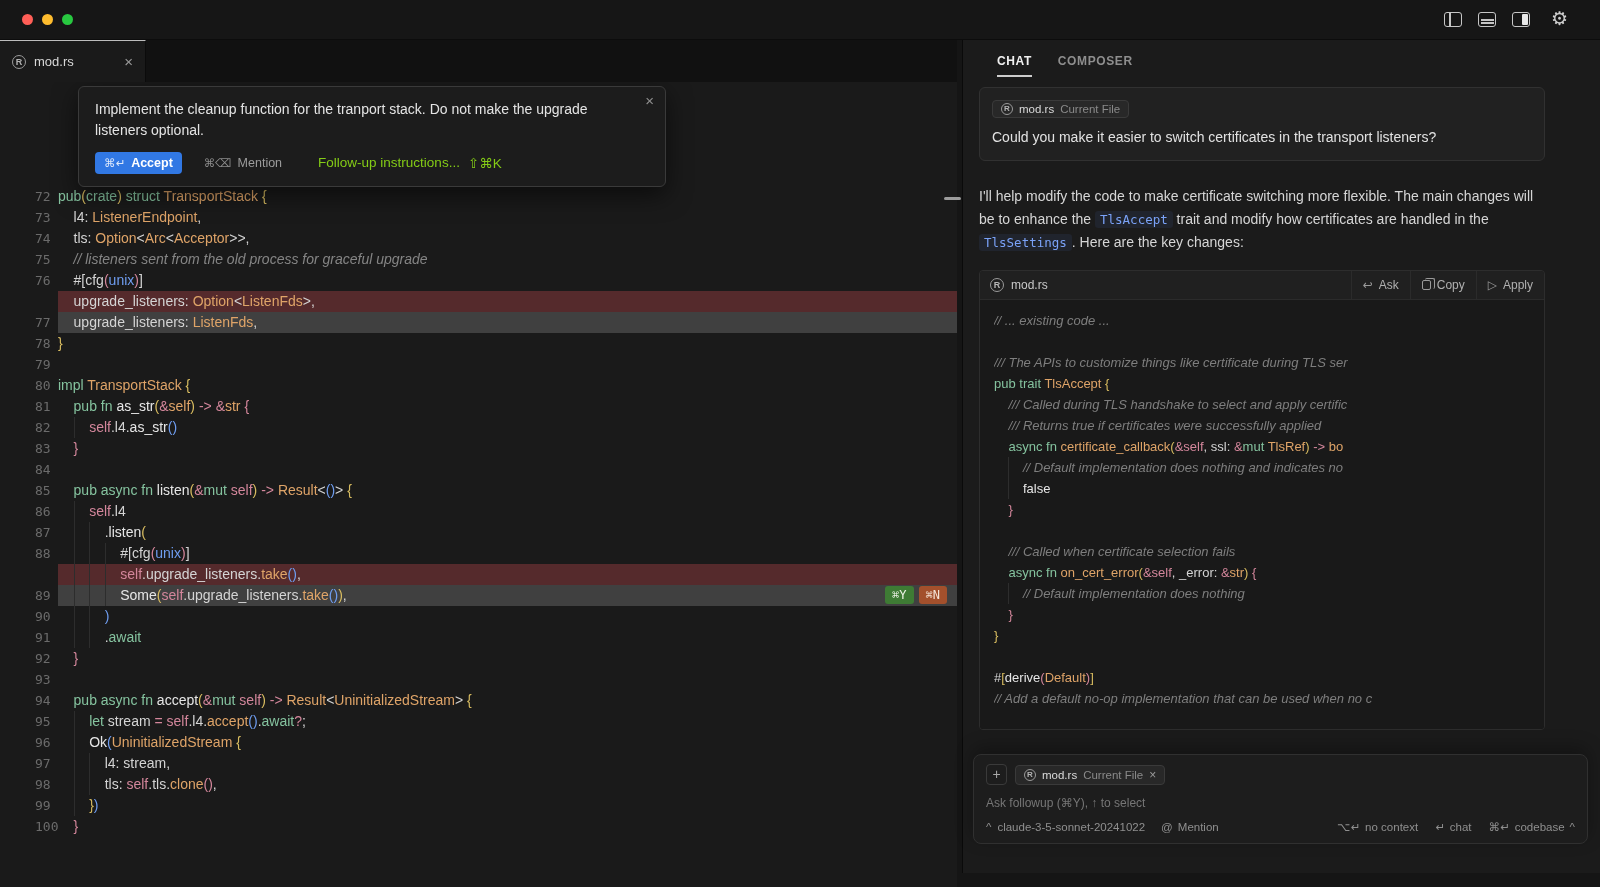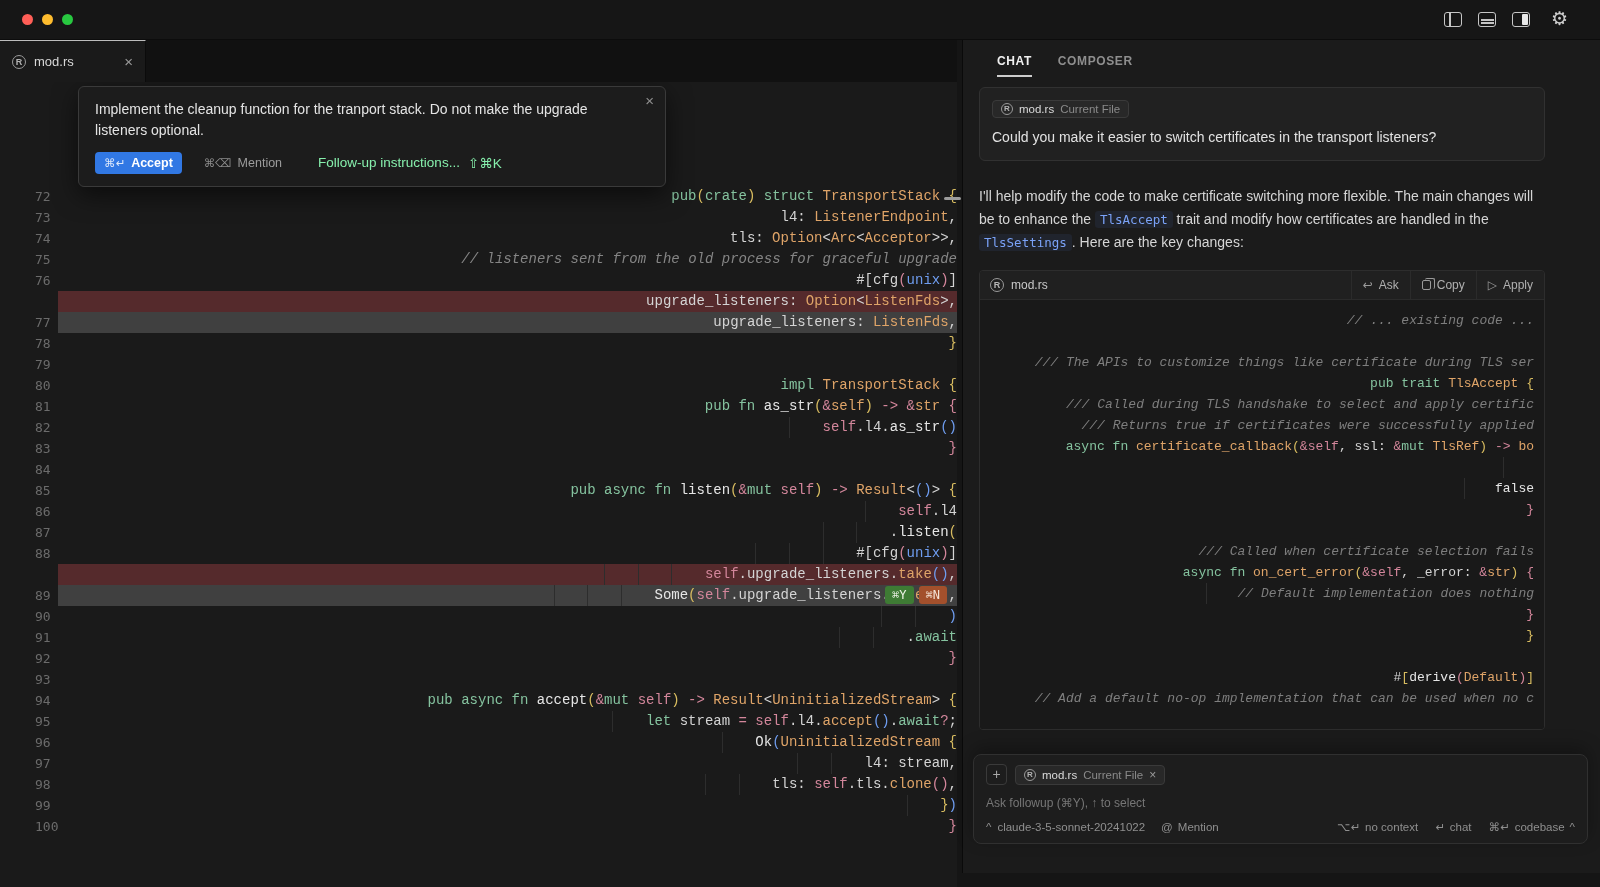--- a/index.html
+++ b/index.html
@@ -24,42 +24,42 @@
     border-top:1px solid #bdbdbd; border-right:1px solid #0b0b0b; display:flex; align-items:center; padding:0 12px; gap:8px; }
   .rusticon { width:14px; height:14px; border:1px solid #9a9a9a; border-radius:50%; color:#b5b5b5;
     font-size:9px; line-height:12px; text-align:center; font-weight:bold; flex:none; }
   #tab-label { color:#d8d8d8; font-size:13px; flex:1; }
   .xbtn { color:#9a9a9a; font-size:15px; line-height:14px; }
   #editor-body { position:absolute; left:0; top:42px; right:0; bottom:0; overflow:hidden; }
   #editor-lines { padding-top:104px; }
   .crow { display:flex; height:21px; position:relative; }
   .gut { width:58px; flex:none; text-align:right; padding-right:14px; color:#6b6b6b;
     font-family:"DejaVu Sans Mono",monospace; font-size:13px; line-height:21px;padding-left:35px; }
-  .cnt { flex:1; white-space:pre; font-family:Liberation Mono, monospace; font-size:14px; line-height:21px; color:#d4d4d4; overflow:hidden;text-align:right; }
+  .cnt { flex:1; white-space:pre; font-family:Liberation Sans, sans-serif; font-size:14px; line-height:21px; color:#d4d4d4; overflow:hidden; }
   .crow.del .cnt { background:#552a2c; }
   .crow.add .cnt { background:#404040; }
   .g { display:inline-block; height:21px; vertical-align:top; background:linear-gradient(to right,#2d2d2d 1px,transparent 1px); }
   .tk-k{color:#85c39f;} .tk-t{color:#dfa468;} .tk-p{color:#d4d4d4;} .tk-y{color:#d8bc60;}
   .tk-m{color:#d3869b;} .tk-b{color:#709df0; color:#6f9df0;} .tk-c{color:#858585; font-style:italic;} .tk-w{color:#e6e6e6;margin-top:48px;}
   .bdgs { position:absolute; right:10px; top:1px; display:flex; gap:5px; }
   .bdg { font-family:"DejaVu Sans Mono",monospace; font-size:12px; line-height:18px; padding:0 7px; border-radius:3px; color:#eef3e6; }
   .bdg.accept { background:#3e7b34; } .bdg.reject { background:#a3502c; color:#f4e3d6; }
 
   
   #popup { position:absolute; left:78px; top:4px; width:588px; background:#1c1c1c;
     border:1px solid #3a3a3a; border-radius:6px; box-shadow:0 8px 24px rgba(0,0,0,.55); padding:12px 16px 12px 16px; z-index:9; }
   #popup-close { position:absolute; top:7px; right:11px; color:#8f8f8f; font-size:15px; }
   #popup-msg { color:#e4e4e4; font-size:14px; line-height:21px; max-width:548px; padding-right:4px; }
   #popup-btns { display:flex; align-items:center; margin-top:11px; gap:22px; }
   #accept-btn { background:#3178e4; border-radius:4px; color:#fff; font-size:12.5px; font-weight:bold;
     padding:4px 9px; display:inline-flex; gap:6px; align-items:center; }
   #accept-btn .keys { font-weight:normal; font-size:11.5px; color:#dce8fb; }
   #reject-btn { color:#9c9c9c; font-size:12.5px; display:inline-flex; gap:6px; align-items:center; }
   #reject-btn .keys { font-size:11.5px; color:#8b8b8b; }
-  #followup { color:#86efac; font-size:13.5px; margin-left:14px; display:inline-flex; gap:8px; }
+  #followup { color:#84cc16; font-size:13.5px; margin-left:14px; display:inline-flex; gap:8px; }
 
   #scroll-dash { position:absolute; left:944px; top:197px; width:17px; height:3px; background:#9c9c9c; border-radius:2px; z-index:4; }
 
   
   #chat { position:absolute; left:962px; top:40px; width:638px; bottom:14px; background:#1b1b1b; border-left:1px solid #0a0a0a; }
   #chat-tabs { display:flex; gap:26px; padding:14px 0 0 34px; }
   .chat-tab { font-size:12px; font-weight:bold; letter-spacing:.6px; color:#8e8e8e; padding-bottom:7px; }
   .chat-tab.active { color:#f0f0f0; border-bottom:2px solid #cdcdcd; }
   #messages { margin:10px 55px 0 16px; }
   #user-card { background:#212121; border:1px solid #313131; border-radius:6px; padding:9px 12px 13px; }
@@ -329,21 +329,21 @@
           <div class="crow">
             <div class="cnt"><span class="tk-c">    /// Called during TLS handshake to select and apply certific</span></div>
           </div>
           <div class="crow">
             <div class="cnt"><span class="tk-c">    /// Returns true if certificates were successfully applied</span></div>
           </div>
           <div class="crow">
             <div class="cnt"><span class="tk-p">    </span><span class="tk-k">async</span><span class="tk-p"> </span><span class="tk-k">fn</span><span class="tk-p"> </span><span class="tk-t">certificate_callback</span><span class="tk-y">(</span><span class="tk-m">&amp;</span><span class="tk-m">self</span><span class="tk-p">, ssl: </span><span class="tk-m">&amp;</span><span class="tk-k">mut</span><span class="tk-p"> </span><span class="tk-t">TlsRef</span><span class="tk-y">)</span><span class="tk-p"> </span><span class="tk-m">-&gt;</span><span class="tk-p"> </span><span class="tk-t">bo</span></div>
           </div>
           <div class="crow">
-            <div class="cnt">    <span class="g">    </span></div>
+            <div class="cnt">    <span class="g">    </span><span class="tk-c">// Default implementation does nothing and indicates no</span></div>
           </div>
           <div class="crow">
             <div class="cnt">    <span class="g">    </span><span class="tk-p"></span><span class="tk-w">false</span></div>
           </div>
           <div class="crow">
             <div class="cnt"><span class="tk-p">    </span><span class="tk-m">}</span></div>
           </div>
           <div class="crow">
             <div class="cnt"></div>
           </div>

